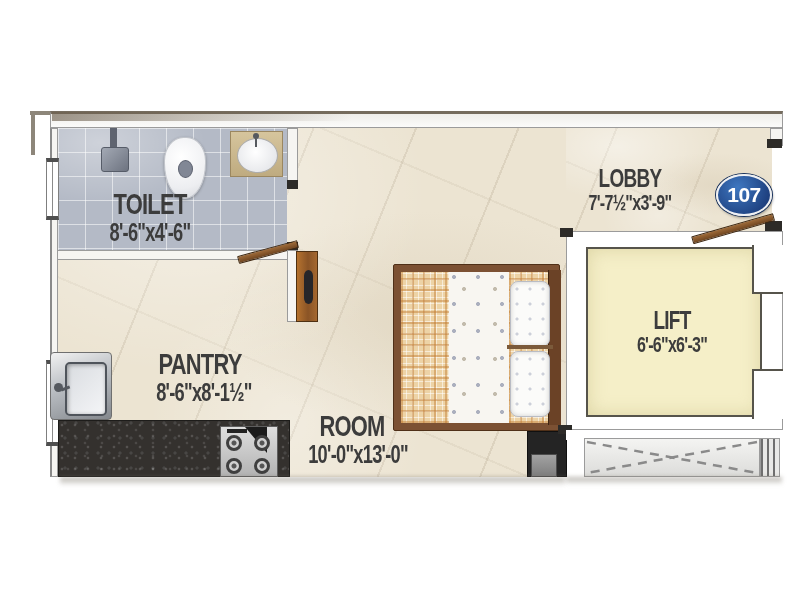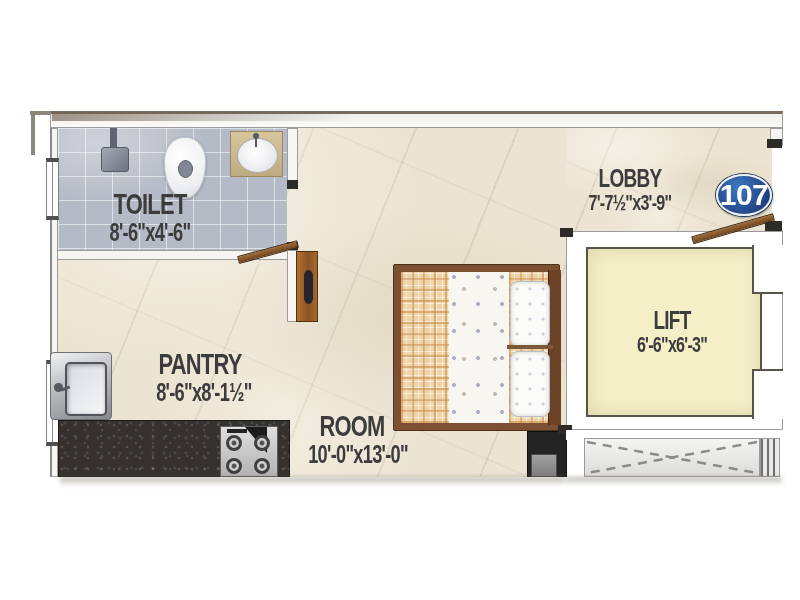--- a/index.html
+++ b/index.html
@@ -93,21 +93,21 @@
   .headboard{position:absolute;background:#6b4226;border-left:1px solid #3f2512;}
   .bedfold{position:absolute;background:#7b5a3a;}
   .nightstand{position:absolute;background:#242424;border:1px solid #101010;box-sizing:border-box;}
   .nightstand-inner{position:absolute;background:linear-gradient(180deg,#a2a2a2,#7e7e7e);border:1px solid #4c4c4c;}
 
   
   .badge{position:absolute;border-radius:50%;
     background:radial-gradient(circle at 38% 30%, #3e77c0, #1d3f7e 78%);
     border:2px solid #eef0f4;box-shadow:0 0 0 1px #16305c, 1px 2px 3px rgba(0,0,0,.35);
     display:flex;align-items:center;justify-content:center;
-    color:#ffffff;font-weight:bold;font-size:30px;letter-spacing:-.5px;}
+    color:#ffffff;font-weight:bold;font-size:21px;letter-spacing:-.5px;}
 
   
   .lbl{position:absolute;text-align:center;color:#3c3c3c;font-weight:bold;
        transform:scaleX(.73);transform-origin:center top;white-space:nowrap;}
   .lname{font-size:30px;line-height:.95;letter-spacing:-1px;}
   .ldims{font-size:25px;line-height:1.05;letter-spacing:-1px;}
   .lbl.small .lname{font-size:26px;}
   .lbl.small .ldims{font-size:22px;}
 
   .shadow{position:absolute;background:linear-gradient(180deg,rgba(118,112,100,.55),rgba(118,112,100,0));

